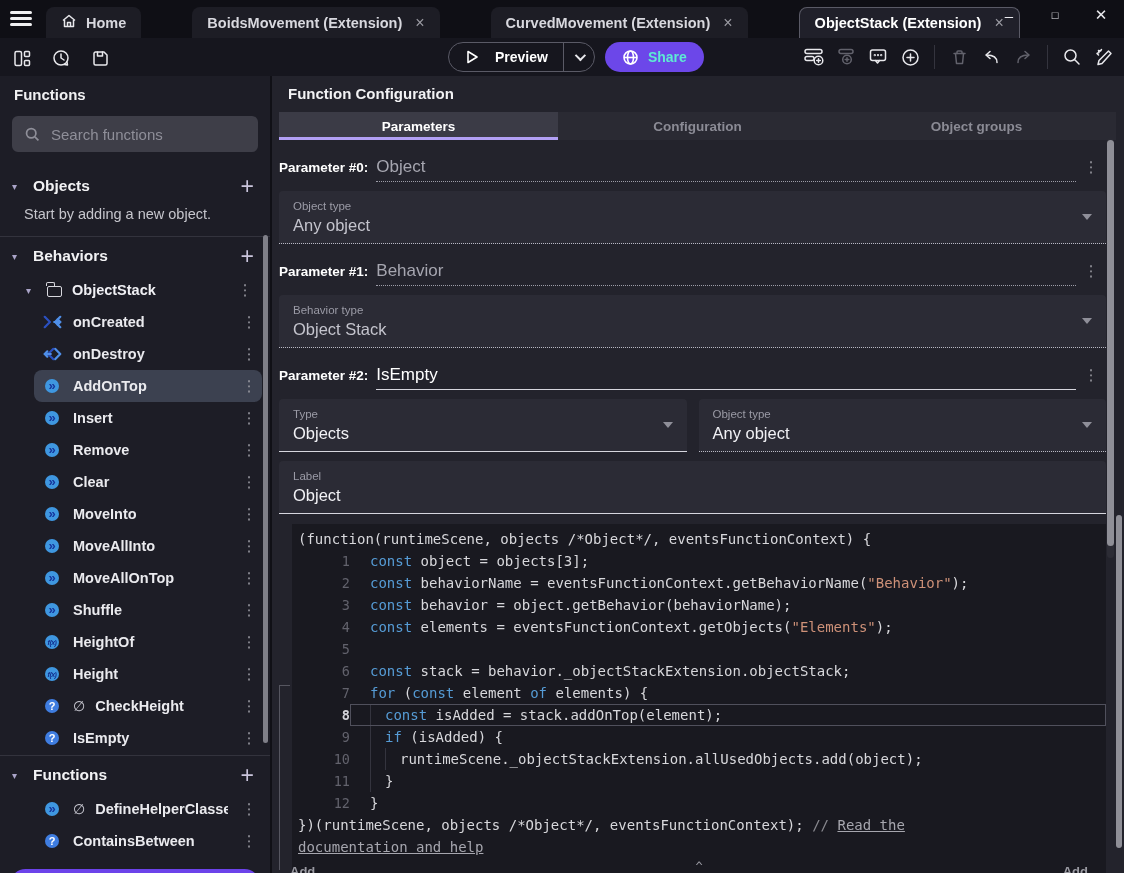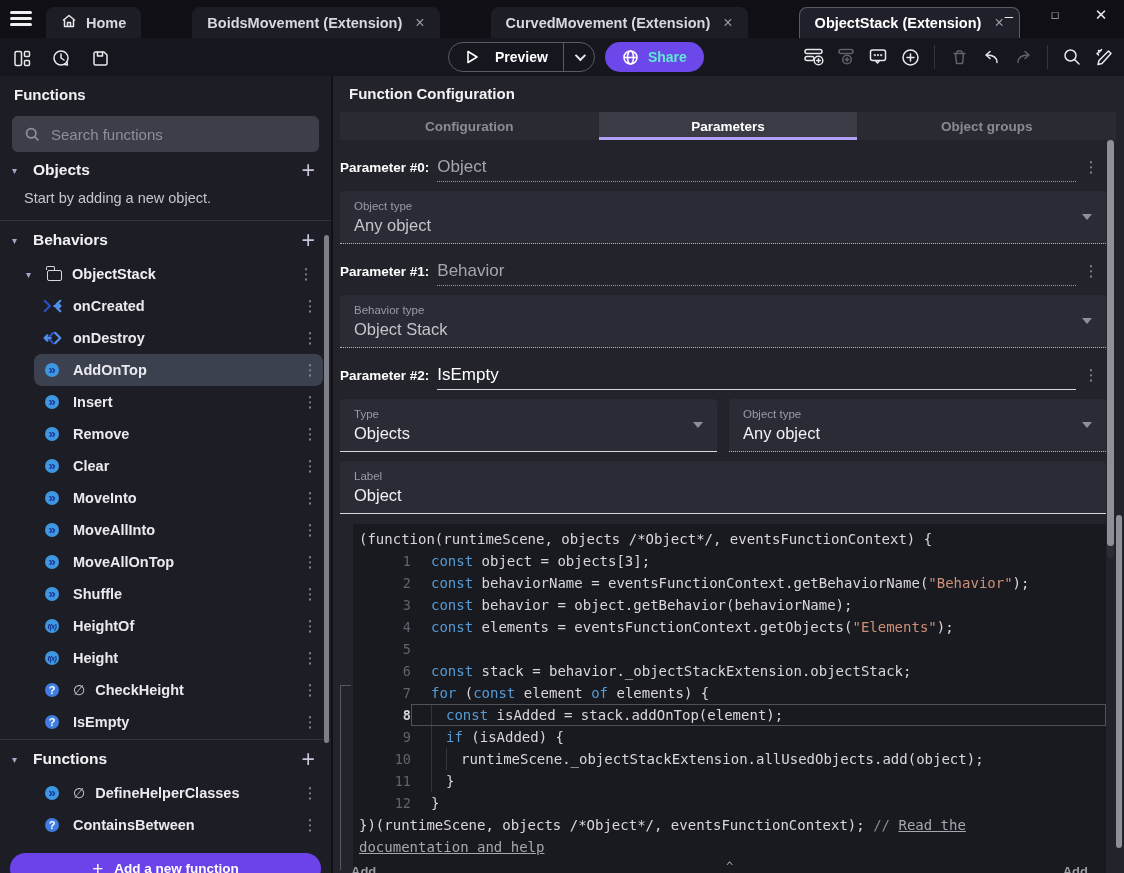--- a/index.html
+++ b/index.html
@@ -30,26 +30,26 @@
   .vdiv { width:1px; height:24px; background:#34343e; margin:0 4px; }
   .preview-btn { display:flex; align-items:stretch; border:1px solid #5a5a66; border-radius:17px; height:30px; overflow:hidden; color:#fff; cursor:pointer; }
   .preview-main { display:flex; gap:15px; padding:0 15px; align-items:center; font-weight:700; font-size:14px; }
   .preview-chev { border-left:1px solid #5a5a66; padding:0 11px; display:flex; align-items:center; }
   .chevdown { width:8px; height:8px; border-right:2px solid #e8e8ec; border-bottom:2px solid #e8e8ec; transform:rotate(45deg) translateY(-2px); }
   .share-btn { background:#6c47e9; border-radius:17px; height:30px; display:flex; align-items:center; gap:9px; padding:0 17px; font-weight:700; font-size:14px; color:#5eead4; cursor:pointer; }
   .share-btn svg { stroke:#fff; fill:none; stroke-width:1.6; }
 
   
   .body { display:flex; height:797px; }
-  .sidebar { width:333px; background:#1d1d26; position:relative; flex:none; border-right:2px solid #101016; }
+  .sidebar { width:272px; background:#1d1d26; position:relative; flex:none; border-right:2px solid #101016; }
   .main { flex:1; background:#23232c; position:relative; overflow:hidden; }
 
   
   .side-title { padding:10px 14px 4px; font-size:15px; font-weight:600; color:#f0f0f2; }
-  .search { margin:9px 12px 0; background:#3e3e48; border-radius:6px; height:36px; display:flex; align-items:center; padding:0 12px; gap:10px; }
+  .search { margin:9px 12px 16px; background:#3e3e48; border-radius:6px; height:36px; display:flex; align-items:center; padding:0 12px; gap:10px; }
   .search svg { stroke:#8f8f99; fill:none; stroke-width:2; flex:none; }
   .search input { background:none; border:none; outline:none; color:#d0d0d6; font-size:15px; flex:1; font-family:"Liberation Sans",sans-serif; }
   .search input::placeholder { color:#8f8f99; }
   .shead { display:flex; align-items:center; padding:0 16px 0 12px; height:36px; gap:10px; }
   .chev { color:#aaa4c8; font-size:10px; width:11px; flex:none; }
   .slabel { font-weight:700; font-size:15.5px; color:#f2f2f4; flex:1; }
   .plus { color:#cac5dc; font-size:23px; font-weight:300; line-height:1; cursor:pointer; }
   .hint { color:#c6c6cd; font-size:14.5px; padding:2px 14px 13px 24px; }
   .sdiv { border-top:1px solid #33333d; margin:1px 0; }
   .folder-row { display:flex; align-items:center; gap:10px; padding:0 14px 0 26px; height:32px; cursor:pointer; }
@@ -466,25 +466,25 @@
       <button class="add-fn">
         <span class="p">+</span>
         <span>Add a new function</span>
       </button>
       <div class="s-thumb"></div>
     </aside>
 
     <main class="main">
       <div class="main-title">Function Configuration</div>
       <div class="tabbar" id="mainTabs">
+          <div class="mtab active">
+            <span>Parameters</span>
+          </div>
           <div class="mtab">
             <span>Configuration</span>
-          </div>
-          <div class="mtab active">
-            <span>Parameters</span>
           </div>
           <div class="mtab">
             <span>Object groups</span>
           </div>
         </div>
       <div class="pcontent" id="params">
           <div class="pblock">
             <div class="prow">
               <span class="plabel">Parameter #0:</span>
               <span class="pname">Object</span>

